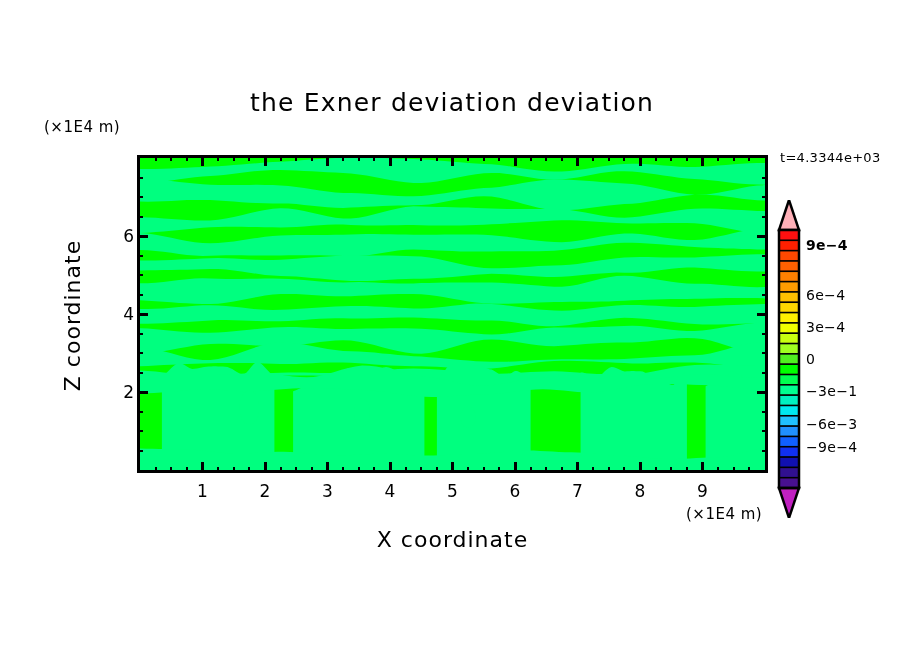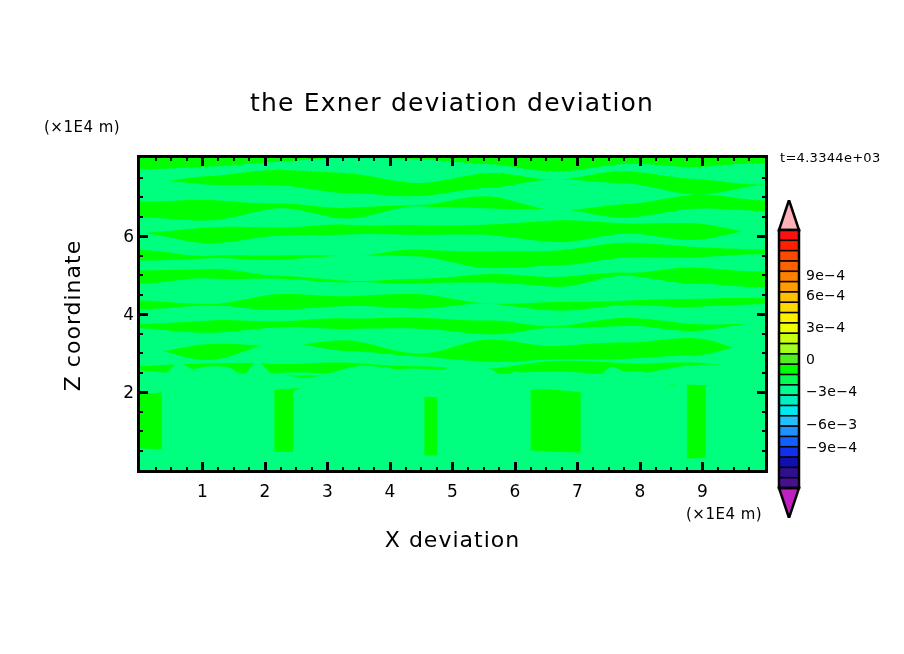--- a/index.html
+++ b/index.html
@@ -201,21 +201,21 @@
     <div class="tick-y-major" style="top: 76.5px;"></div>
     <div class="tick-y-right-major" style="top: 76.5px;"></div>
     <div class="tick-y-minor" style="top: 57.5px;"></div>
     <div class="tick-y-right-minor" style="top: 57.5px;"></div>
     <div class="tick-y-minor" style="top: 38px;"></div>
     <div class="tick-y-right-minor" style="top: 38px;"></div>
     <div class="tick-y-minor" style="top: 18.5px;"></div>
     <div class="tick-y-right-minor" style="top: 18.5px;"></div>
   </div>
 
-<div class="abs" id="x-axis-title">X deviation</div>
+<div class="abs" id="x-axis-title">X coordinate</div>
 <div class="abs" id="y-axis-title">Z coordinate</div>
 
 <div class="abs" id="colorbar-wrap">
   <svg id="colorbar-svg" width="34" height="318" viewBox="0 0 34 318">
       <polygon points="7,30 27,30 17,0" fill="#ffb0b8" stroke="#000" stroke-width="2.5"></polygon>
       <rect x="7" y="30" width="20" height="10.72" fill="#ff1010" stroke="#000" stroke-width="1.6"></rect>
       <rect x="7" y="40.32" width="20" height="10.72" fill="#ff2000" stroke="#000" stroke-width="1.6"></rect>
       <rect x="7" y="50.64" width="20" height="10.72" fill="#ff4800" stroke="#000" stroke-width="1.6"></rect>
       <rect x="7" y="60.96" width="20" height="10.72" fill="#ff6000" stroke="#000" stroke-width="1.6"></rect>
       <rect x="7" y="71.28" width="20" height="10.72" fill="#ff8000" stroke="#000" stroke-width="1.6"></rect>
@@ -249,19 +249,19 @@
 <div class="xtick-label" style="left: 327.5px;">3</div>
 <div class="xtick-label" style="left: 390px;">4</div>
 <div class="xtick-label" style="left: 452.5px;">5</div>
 <div class="xtick-label" style="left: 515px;">6</div>
 <div class="xtick-label" style="left: 577.5px;">7</div>
 <div class="xtick-label" style="left: 640px;">8</div>
 <div class="xtick-label" style="left: 702.5px;">9</div>
 <div class="ytick-label" style="top: 392px;">2</div>
 <div class="ytick-label" style="top: 314px;">4</div>
 <div class="ytick-label" style="top: 236px;">6</div>
-<div class="cb-label" style="top: 275px;">9e−4</div>
+<div class="cb-label" style="top: 245px; font-weight: bold;">9e−4</div>
 <div class="cb-label" style="top: 294.5px;">6e−4</div>
 <div class="cb-label" style="top: 326.75px;">3e−4</div>
 <div class="cb-label" style="top: 359px;">0</div>
-<div class="cb-label" style="top: 391.25px;">−3e−4</div>
+<div class="cb-label" style="top: 391.25px;">−3e−1</div>
 <div class="cb-label" style="top: 423.5px;">−6e−3</div>
 <div class="cb-label" style="top: 447px;">−9e−4</div>
 
 </body></html>

